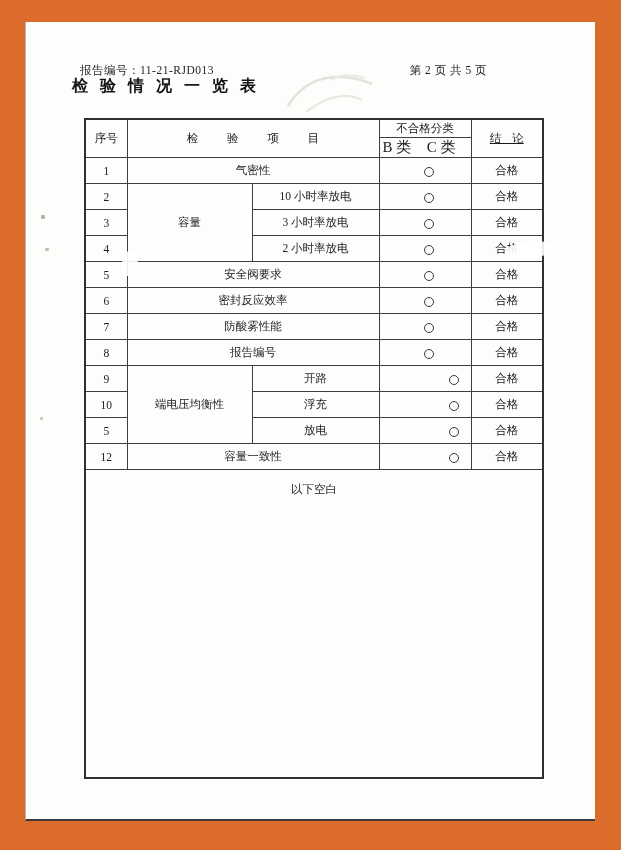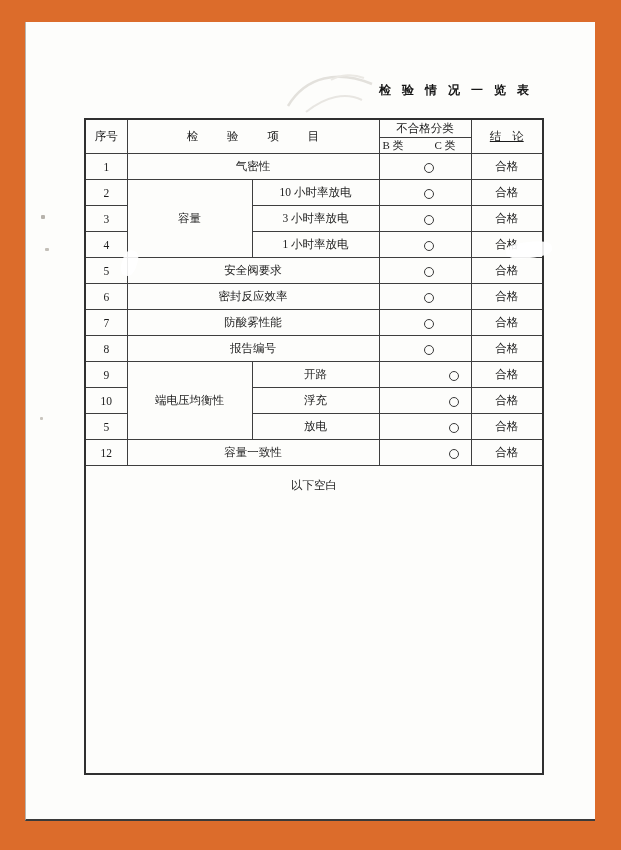--- a/index.html
+++ b/index.html
@@ -2,33 +2,33 @@
 <html><head>
 <meta charset="utf-8">
 <style>
   html,body{margin:0;padding:0;}
   body{width:621px;height:850px;font-family:"Liberation Serif","DejaVu Serif",serif;}
   .canvas{position:relative;width:621px;height:850px;background:#dc6c2b;overflow:hidden;}
   .page{position:absolute;left:25px;top:22px;width:570px;height:799px;background:#fdfdfb;
         border-left:1px solid #b9b5ae;border-bottom:2px solid #3a3a3a;box-sizing:border-box;}
   .doc-meta{position:absolute;top:41px;left:54px;right:108px;display:flex;
         justify-content:space-between;font-size:11.5px;color:#1e1e1e;letter-spacing:.5px;}
-  .doc-title{position:absolute;top:60px;left:46px;width:458px;text-align:right;
-        font-size:12px;font-weight:bold;color:#161616;word-spacing:6px;letter-spacing:1px;}
+  .doc-title{position:absolute;top:54px;left:46px;width:458px;text-align:left;
+        font-size:16px;font-weight:bold;color:#161616;word-spacing:6px;letter-spacing:1px;}
   table.insp{position:absolute;left:58px;top:96px;border-collapse:collapse;table-layout:fixed;
         width:458px;border:2px solid #303030;}
   table.insp td{border:1px solid #3e3e3e;font-size:11.5px;text-align:center;vertical-align:middle;
         padding:0;color:#1c1c1c;overflow:hidden;}
   tr.hr1 td{height:17px;}
   tr.hr2 td{height:15px;}
   tr.data td{height:25px;}
   td.head-item{word-spacing:26px;font-family:Liberation Serif, serif;}
   td.head-concl{word-spacing:8px;text-decoration:underline;}
   td.bc-cell{padding:0;}
-  .bc-wrap{display:flex;justify-content:space-between;padding:0 15px 0 3px;font-size:11px;}
+  .bc-wrap{display:flex;justify-content:space-between;padding:0 15px 0 3px;font-size:15px;}
   td.mark-cell{text-align:left;}
   .dot{display:inline-block;width:8px;height:8px;border:1.2px solid #3a3a3a;border-radius:50%;
         background:transparent;vertical-align:middle;}
   .dot.b{margin-left:8px;}
   .dot.c{margin-left:58px;}
   tr.blank-row td{height:295px;vertical-align:top;padding-top:12px;}
   
   .smudge{position:absolute;left:250px;top:42px;opacity:.65;}
   .blob{position:absolute;background:rgba(255,255,255,.9);border-radius:40%;}
   .blob1{left:480px;top:220px;width:46px;height:16px;transform:rotate(-6deg);}
@@ -37,20 +37,24 @@
   .sp1{left:41px;top:215px;width:4px;height:4px;background:#b7b3ac;}
   .sp2{left:45px;top:248px;width:4px;height:3px;background:#c3bfb8;}
   .sp3{left:40px;top:417px;width:3px;height:3px;background:#c9c5be;}
 </style>
 </head>
 <body>
 
 <div class="canvas">
   <div class="page">
 
+    <div class="doc-meta">
+      <span>报告编号：11-21-RJD013</span>
+      <span>第 2 页 共 5 页</span>
+    </div>
 
     <div class="doc-title">检 验 情 况 一 览 表</div>
 
     <table class="insp">
       <colgroup>
         <col style="width:42px">
           <col style="width:125px">
           <col style="width:127px">
         <col style="width:92px">
           <col style="width:72px">
@@ -86,21 +90,21 @@
           <td>合格</td>
         </tr>
         <tr class="data">
           <td>3</td>
           <td>3 小时率放电</td>
           <td class="mark-cell"><span class="dot b"></span></td>
           <td>合格</td>
         </tr>
         <tr class="data">
           <td>4</td>
-          <td>1 小时率放电</td>
+          <td>2 小时率放电</td>
           <td class="mark-cell"><span class="dot b"></span></td>
           <td>合格</td>
         </tr>
 
         <tr class="data">
           <td>5</td>
           <td colspan="2">安全阀要求</td>
           <td class="mark-cell"><span class="dot b"></span></td>
           <td>合格</td>
         </tr>

